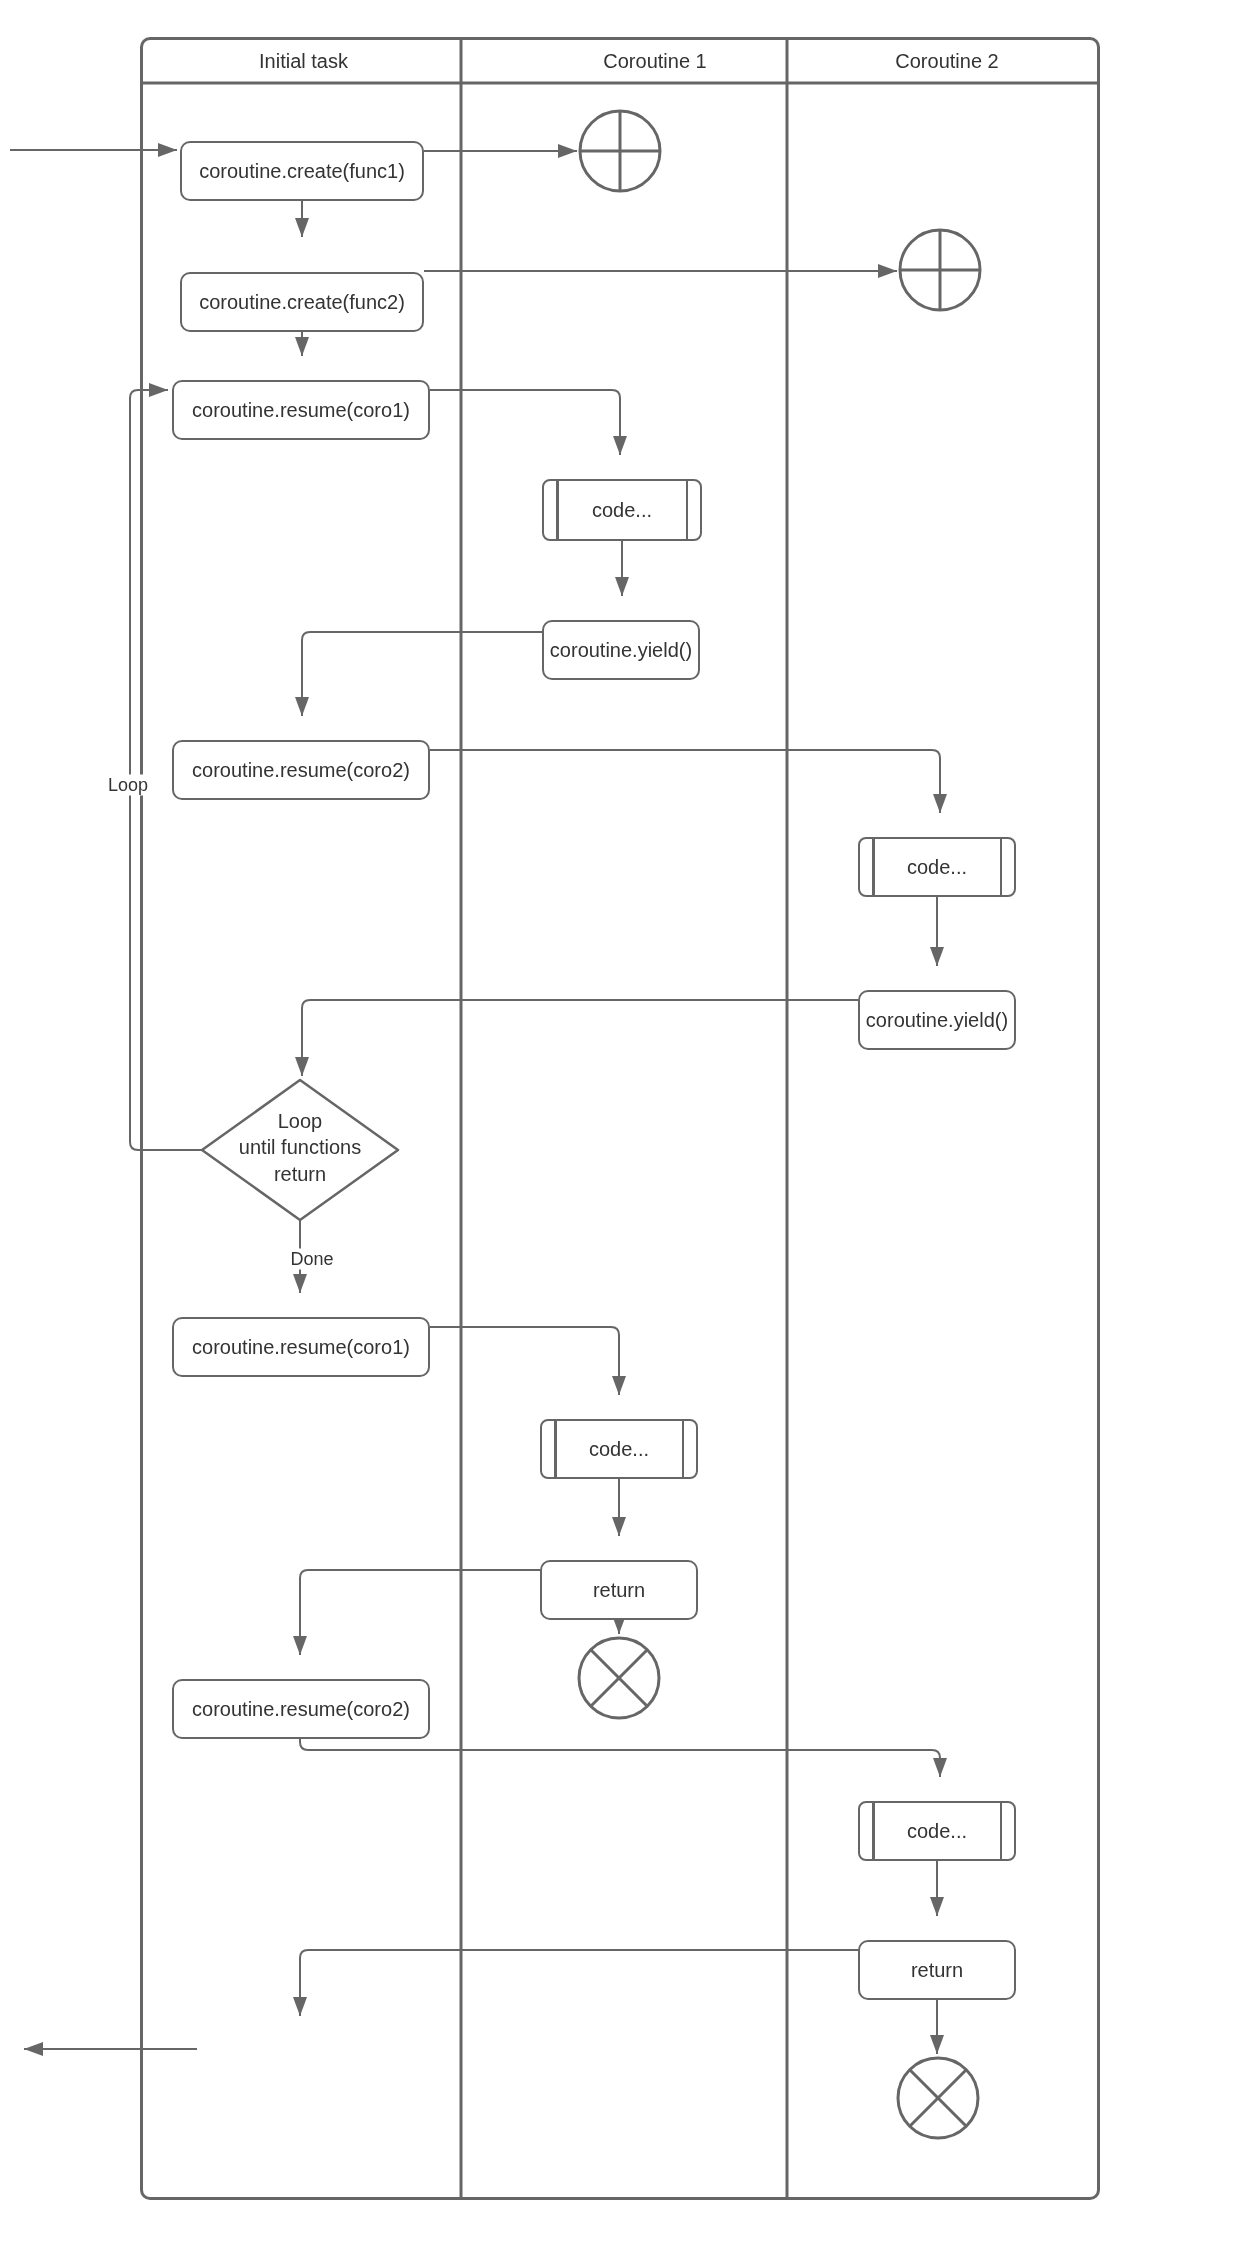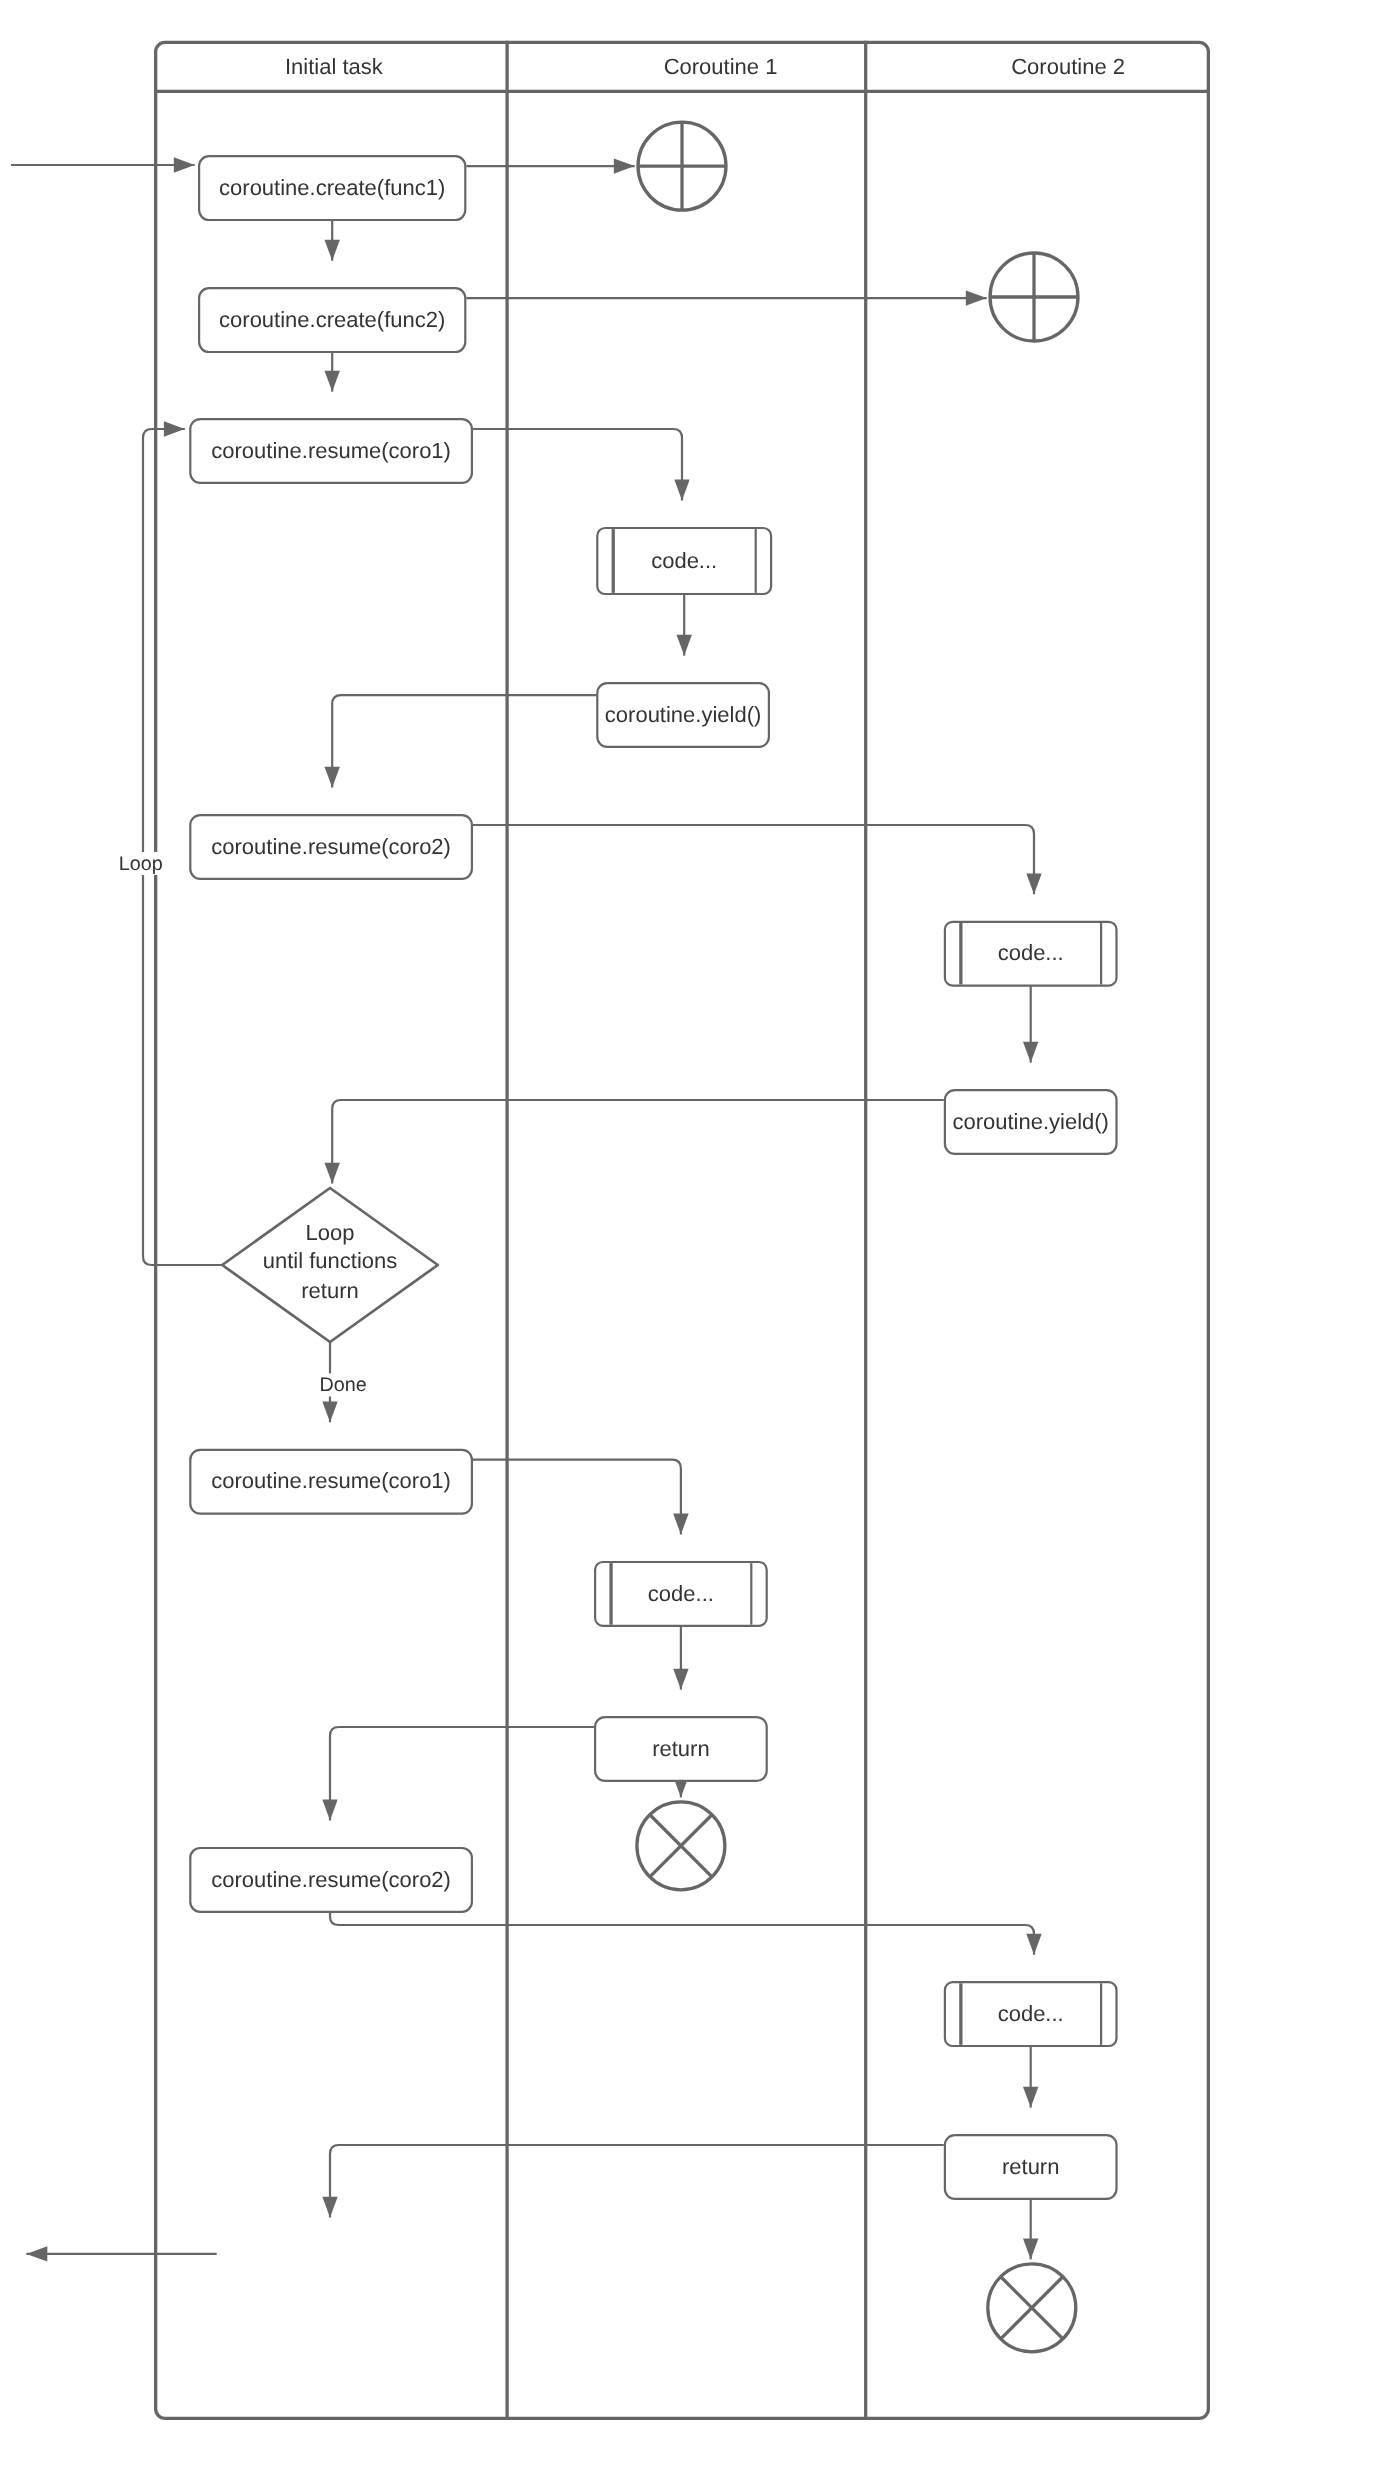--- a/index.html
+++ b/index.html
@@ -93,21 +93,21 @@
 <div id="canvas">
 
   <div class="pool"></div>
 
   <div class="lane-header" style="left:140px; width:327px;">
     <span>Initial task</span>
   </div>
   <div class="lane-header" style="left:461px; width:388px;text-align:center;">
     <span>Coroutine 1</span>
   </div>
-  <div class="lane-header" style="left:787px; width:368px;">
+  <div class="lane-header" style="left:763px; width:368px;">
     <span>Coroutine 2</span>
   </div>
 
   <svg class="layer" viewBox="0 0 1260 2241" xmlns="http://www.w3.org/2000/svg">
     <defs>
       <marker id="arrow" markerUnits="userSpaceOnUse" markerWidth="24" markerHeight="18" refX="20" refY="8" orient="auto">
         <path d="M1 1 L20 8 L1 15 Z" fill="#666666" stroke="none"></path>
       </marker>
     </defs>
 
@@ -165,21 +165,21 @@
           <path d="M966 2070 L910 2126"></path>
         </g>
       </g>
 
       <polygon points="300,1080 398,1150 300,1220 202,1150" stroke-width="2.5" fill="#ffffff" stroke-linejoin="round"></polygon>
     </g>
   </svg>
 
   <div class="node" style="left:180px; top:121px; width:244px; height:60px;">coroutine.create(func1)</div>
 
-  <div class="node" style="left:180px; top:241px; width:244px; height:60px;">coroutine.create(func2)</div>
+  <div class="node" style="left:180px; top:252px; width:244px; height:60px;">coroutine.create(func2)</div>
 
   <div class="node" style="left:172px; top:360px; width:258px; height:60px;">coroutine.resume(coro1)</div>
 
   <div class="node subroutine" style="left:542px; top:459px; width:160px; height:62px;">
     <span class="sub-bar left"></span>
     <span>code...</span>
     <span class="sub-bar right"></span>
   </div>
 
   <div class="node" style="left:542px; top:600px; width:158px; height:60px;">coroutine.yield()</div>

